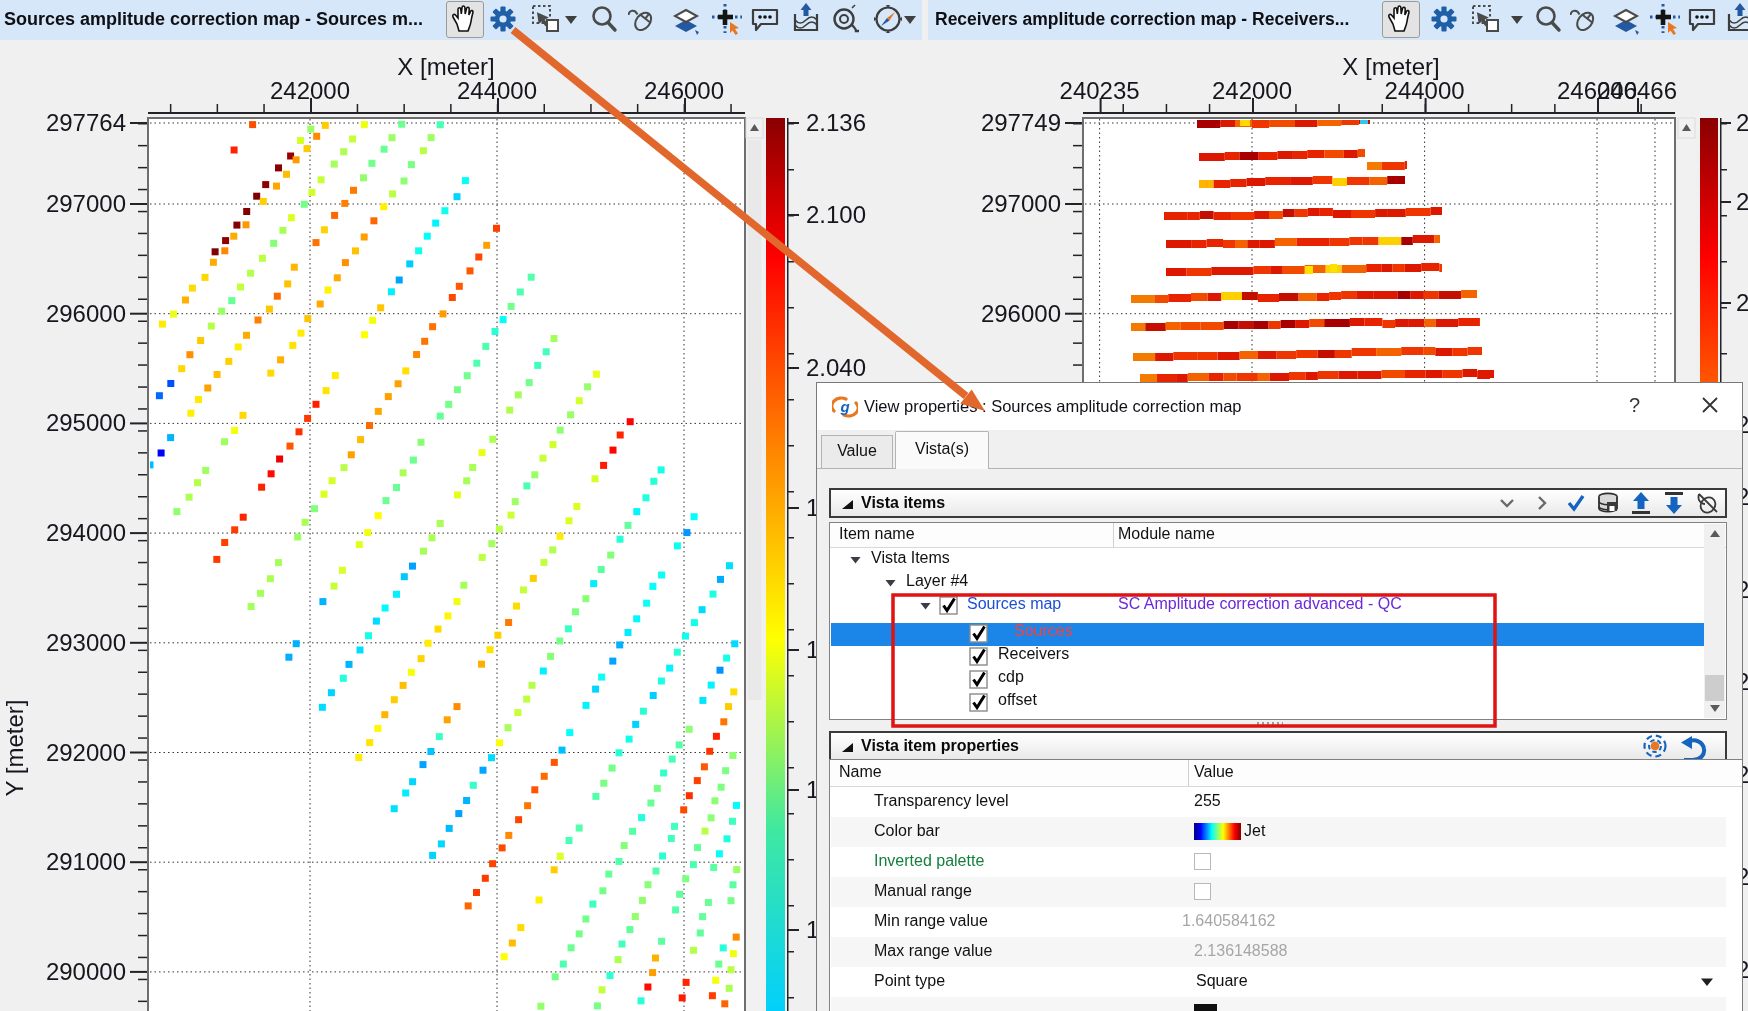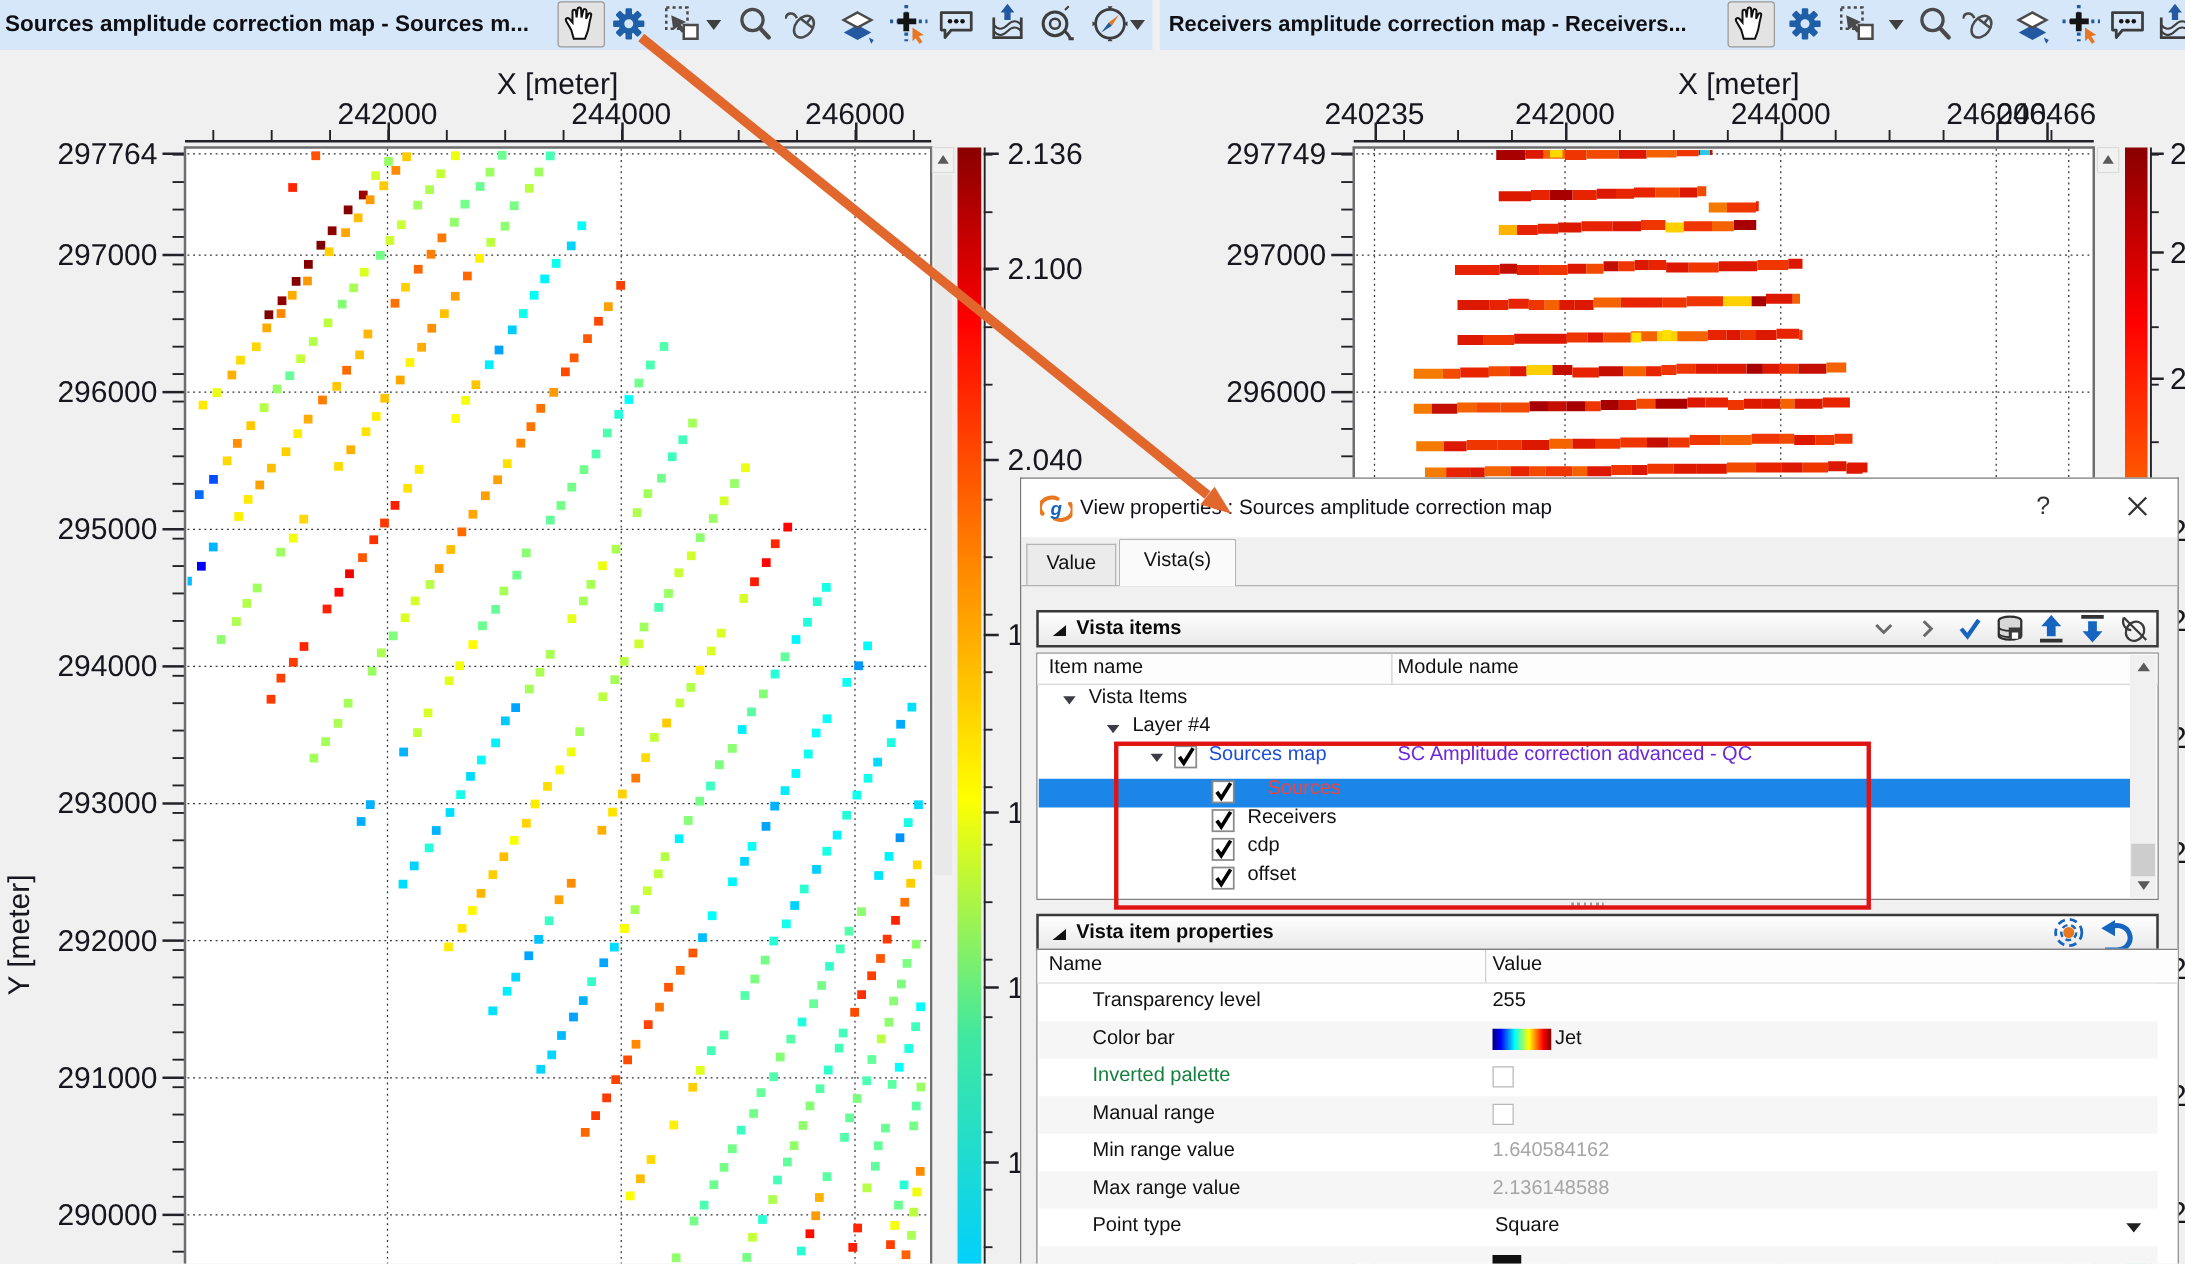--- a/index.html
+++ b/index.html
@@ -1162,21 +1162,21 @@
       <div style="position:absolute;left:364px;top:63px;width:47px;height:17px;background:linear-gradient(90deg,#00007f,#0000ff 14%,#00ffff 38%,#ffff00 62%,#ff0000 86%,#7f0000)"></div>
       <div style="position:absolute;left:414px;top:62px;font-size:16px;color:#111">Jet</div>
       <div style="position:absolute;left:1px;top:87px;width:895px;height:30px;background:#ffffff"></div>
       <div style="position:absolute;left:44px;top:92px;font-size:16px;color:#15803d">Inverted palette</div>
       <div style="position:absolute;left:364px;top:93px;width:17px;height:17px;background:#fff;border:1px solid #b8b8b8;box-sizing:border-box"></div>
       <div style="position:absolute;left:1px;top:117px;width:895px;height:30px;background:#f6f6f6"></div>
       <div style="position:absolute;left:44px;top:122px;font-size:16px;color:#111">Manual range</div>
       <div style="position:absolute;left:364px;top:123px;width:17px;height:17px;background:#fff;border:1px solid #b8b8b8;box-sizing:border-box"></div>
       <div style="position:absolute;left:1px;top:147px;width:895px;height:30px;background:#ffffff"></div>
       <div style="position:absolute;left:44px;top:152px;font-size:16px;color:#111">Min range value</div>
-      <div style="position:absolute;left:364px;top:152px;font-size:16px;color:#a6a6a6">1.640584162</div>
+      <div style="position:absolute;left:352px;top:152px;font-size:16px;color:#a6a6a6">1.640584162</div>
       <div style="position:absolute;left:1px;top:177px;width:895px;height:30px;background:#f6f6f6"></div>
       <div style="position:absolute;left:44px;top:182px;font-size:16px;color:#111">Max range value</div>
       <div style="position:absolute;left:364px;top:182px;font-size:16px;color:#a6a6a6">2.136148588</div>
       <div style="position:absolute;left:1px;top:207px;width:895px;height:30px;background:#ffffff"></div>
       <div style="position:absolute;left:44px;top:212px;font-size:16px;color:#111">Point type</div>
       <div style="position:absolute;left:366px;top:212px;font-size:16px;color:#111">Square</div>
       <svg width="14" height="10" style="position:absolute;left:870px;top:217px">
         <path d="M1 1.5 L13 1.5 L7 9 Z" fill="#202020"></path>
       </svg>
       <div style="position:absolute;left:1px;top:237px;width:895px;height:30px;background:#f6f6f6"></div>

